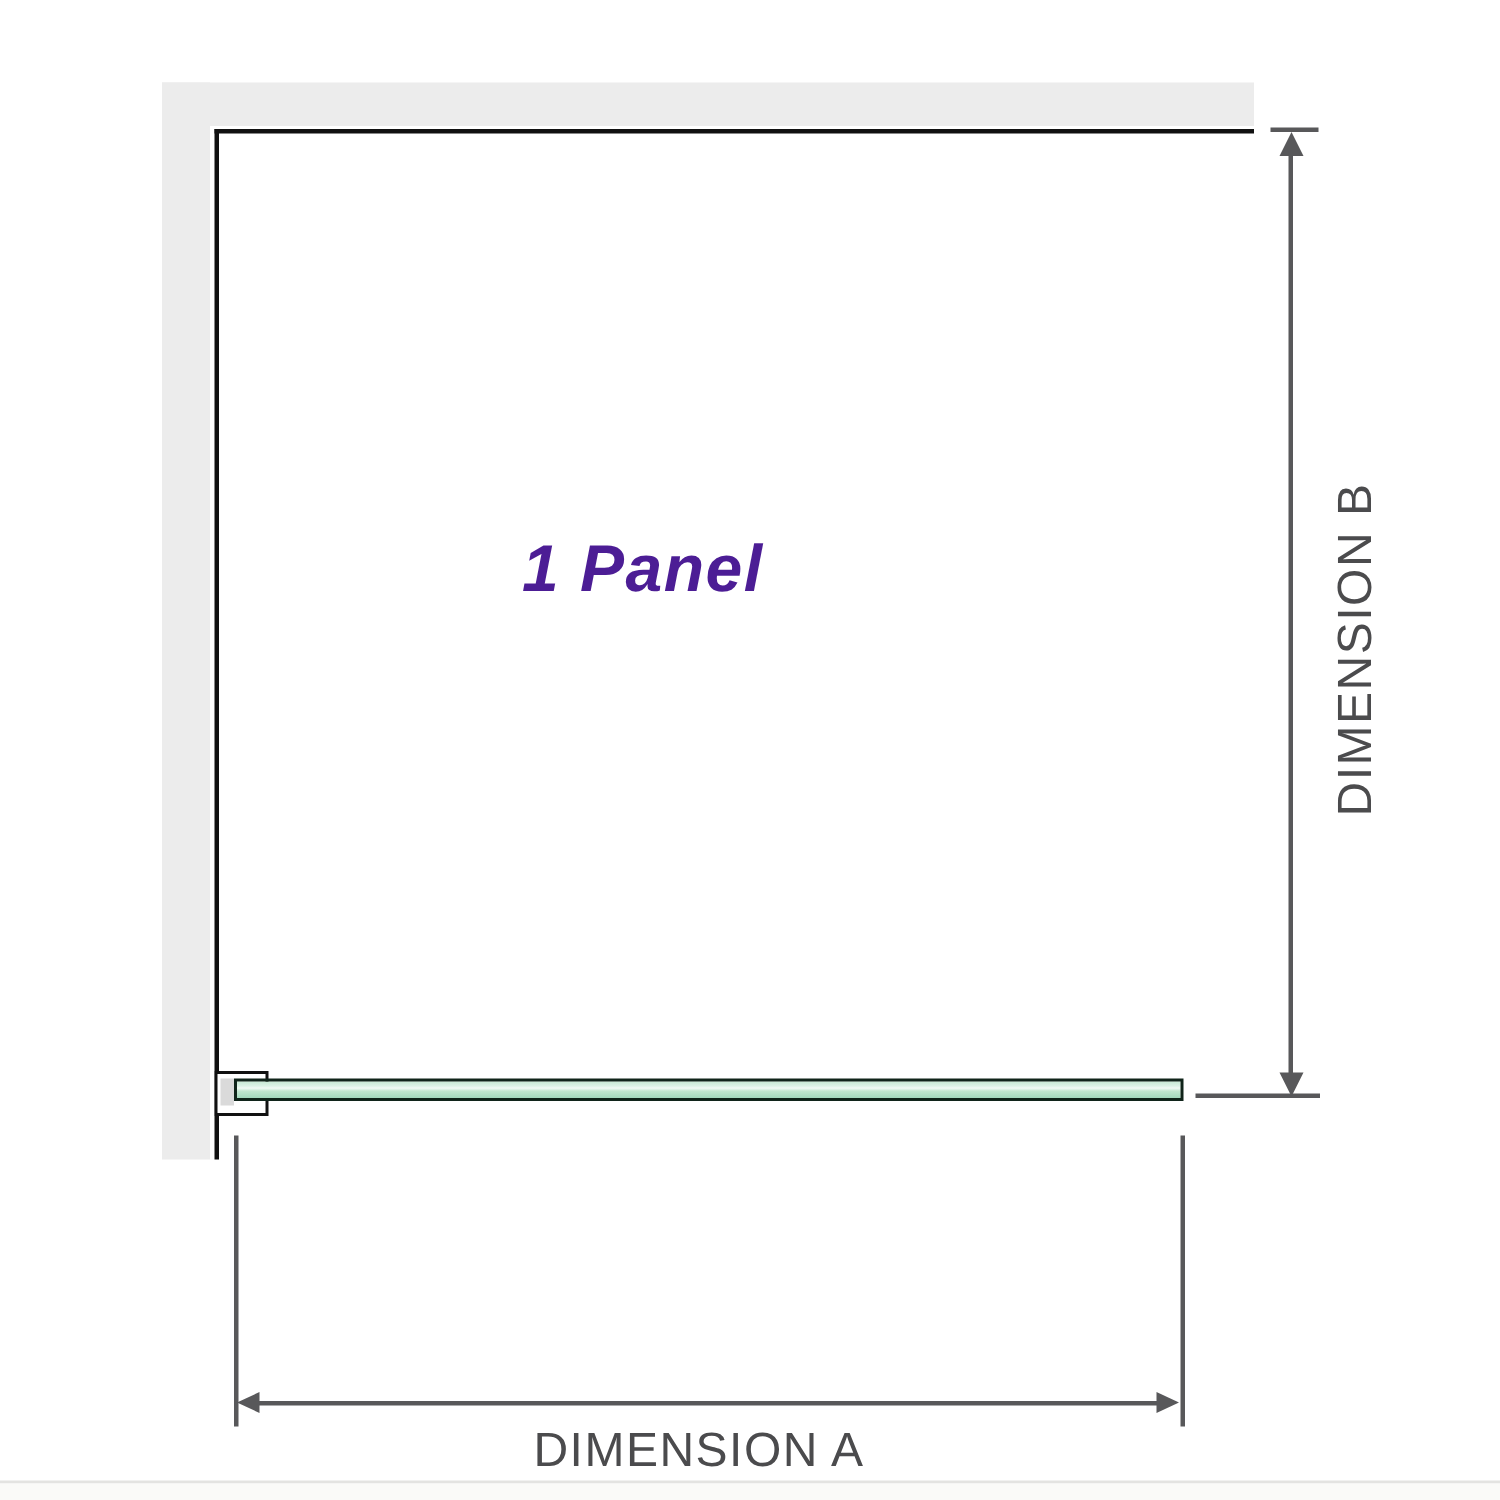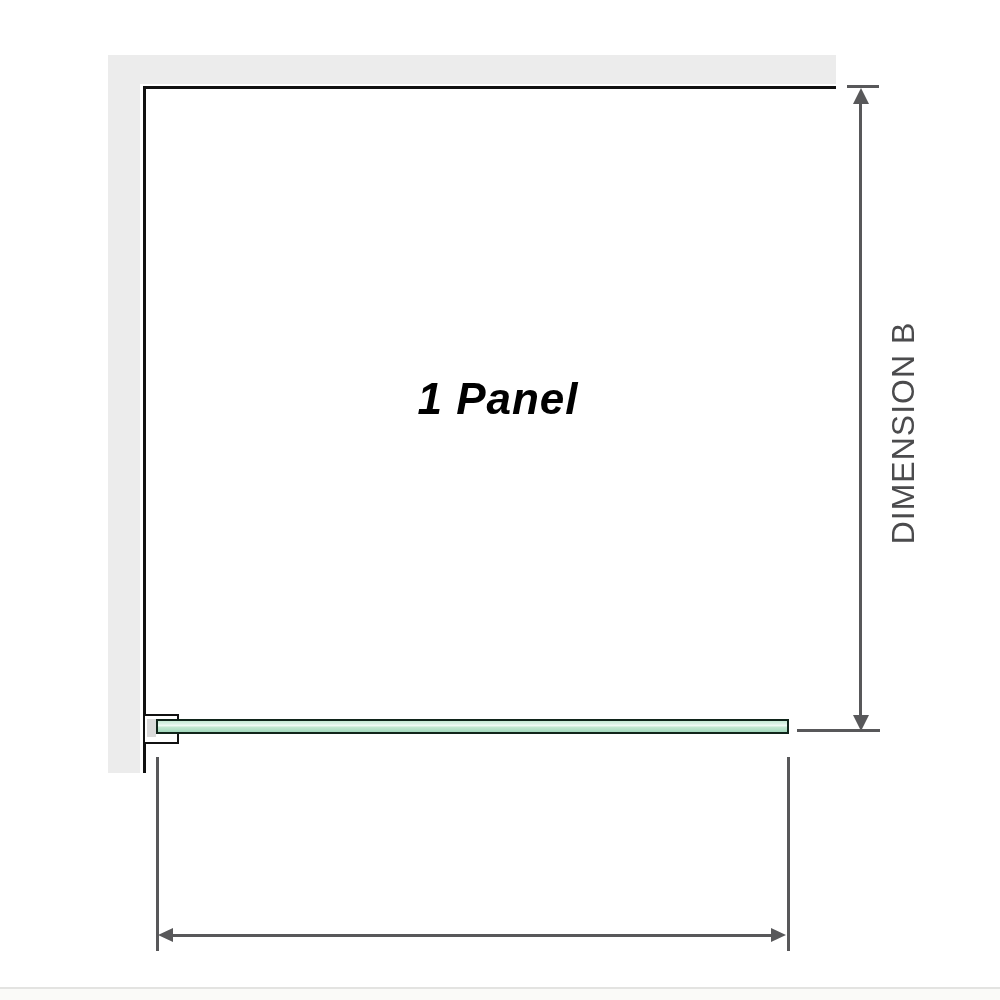--- a/index.html
+++ b/index.html
@@ -89,27 +89,27 @@
     white-space: nowrap;
     text-align: center;
   }
   .label-a { left: 316px; top: 948px; width: 300px; }
   .label-b {
     left: 753px; top: 413px; width: 300px; height: 40px; line-height: 40px;
     transform: rotate(-90deg);
     transform-origin: center center;
   }
   .panel-label {
-    left: 348px; top: 374px; width: 300px;
-    color: #000000;
+    left: 348px; top: 355px; width: 300px;
+    color: #4c1d95;
     font-size: 44px;
     font-style: italic;
     font-weight: 600;
     letter-spacing: 1px;
-    text-align: center;
+    text-align: left;
     white-space: nowrap;
   }
 
   
   .bottom-divider { left: 0; top: 987px; width: 1000px; height: 2px; background: #e3e3e1; }
   .bottom-strip   { left: 0; top: 989px; width: 1000px; height: 11px; background: #fafaf8; }
 </style>
 </head>
 <body>
 
@@ -133,17 +133,18 @@
   <div class="abs dim dimb-shaft"></div>
   <div class="abs arrow arrow-up"></div>
   <div class="abs arrow arrow-down"></div>
   <div class="abs dim-label label-b">DIMENSION B</div>
 
   <div class="abs dim dima-ext-left"></div>
   <div class="abs dim dima-ext-right"></div>
   <div class="abs dim dima-shaft"></div>
   <div class="abs arrow arrow-left"></div>
   <div class="abs arrow arrow-right"></div>
+  <div class="abs dim-label label-a">DIMENSION A</div>
 
   <div class="abs bottom-divider"></div>
   <div class="abs bottom-strip"></div>
 
 </div>
 
 </body></html>

